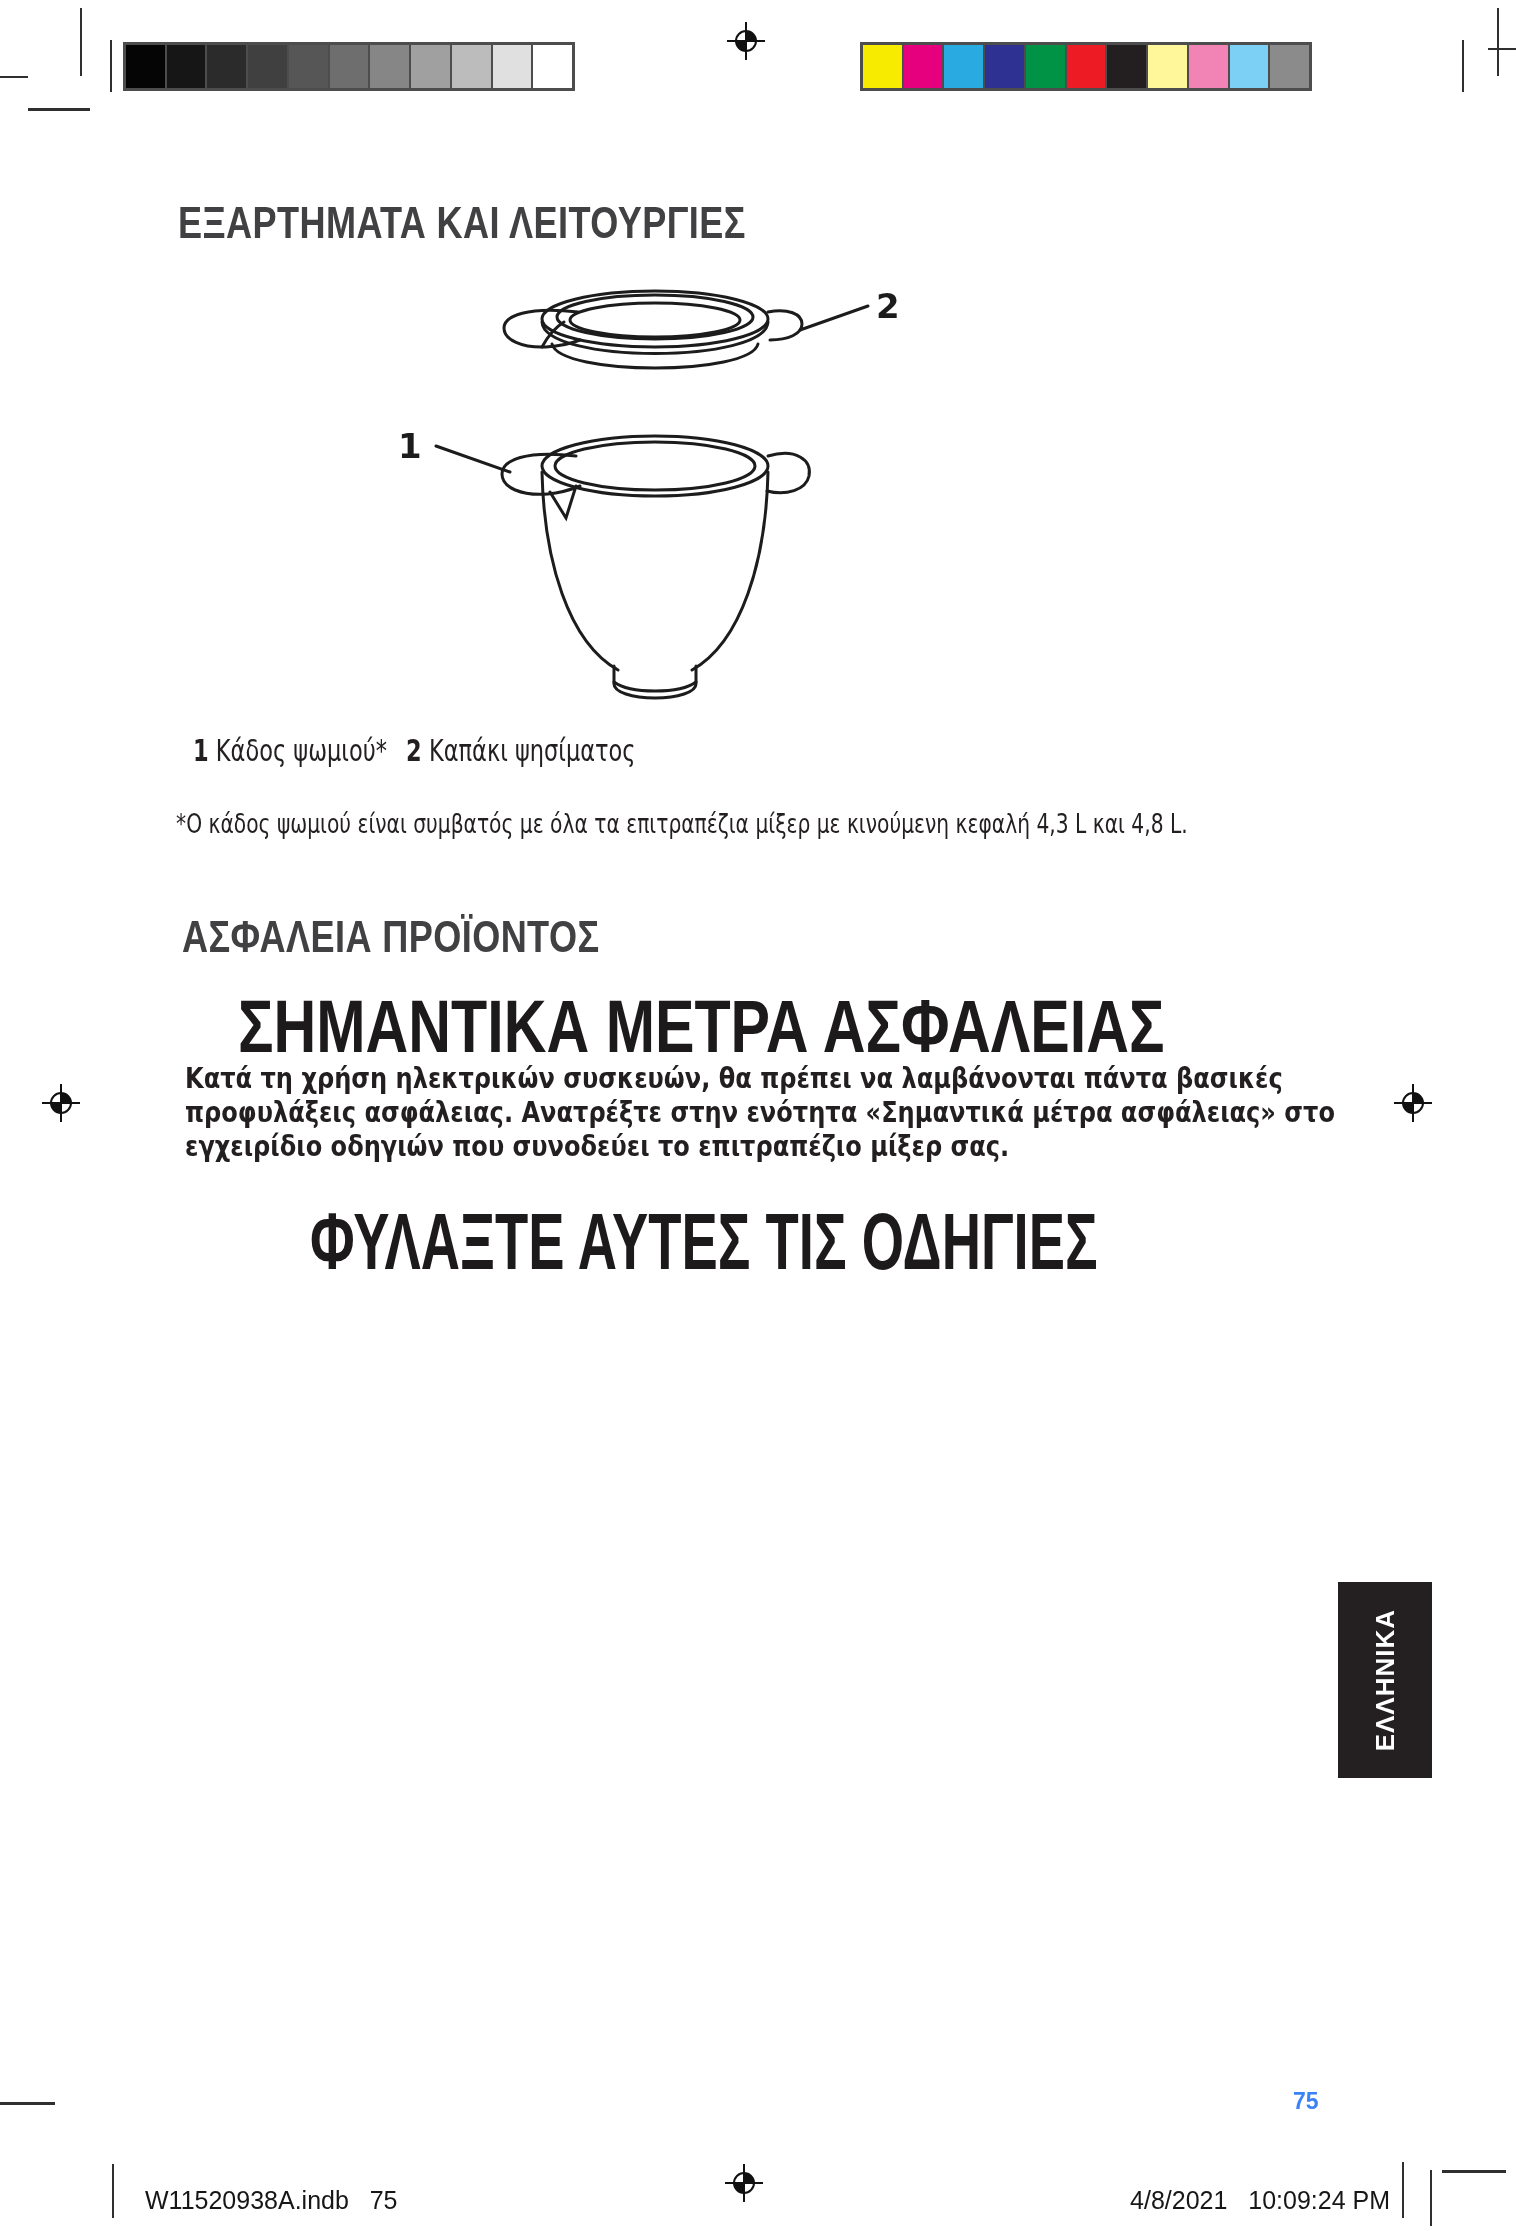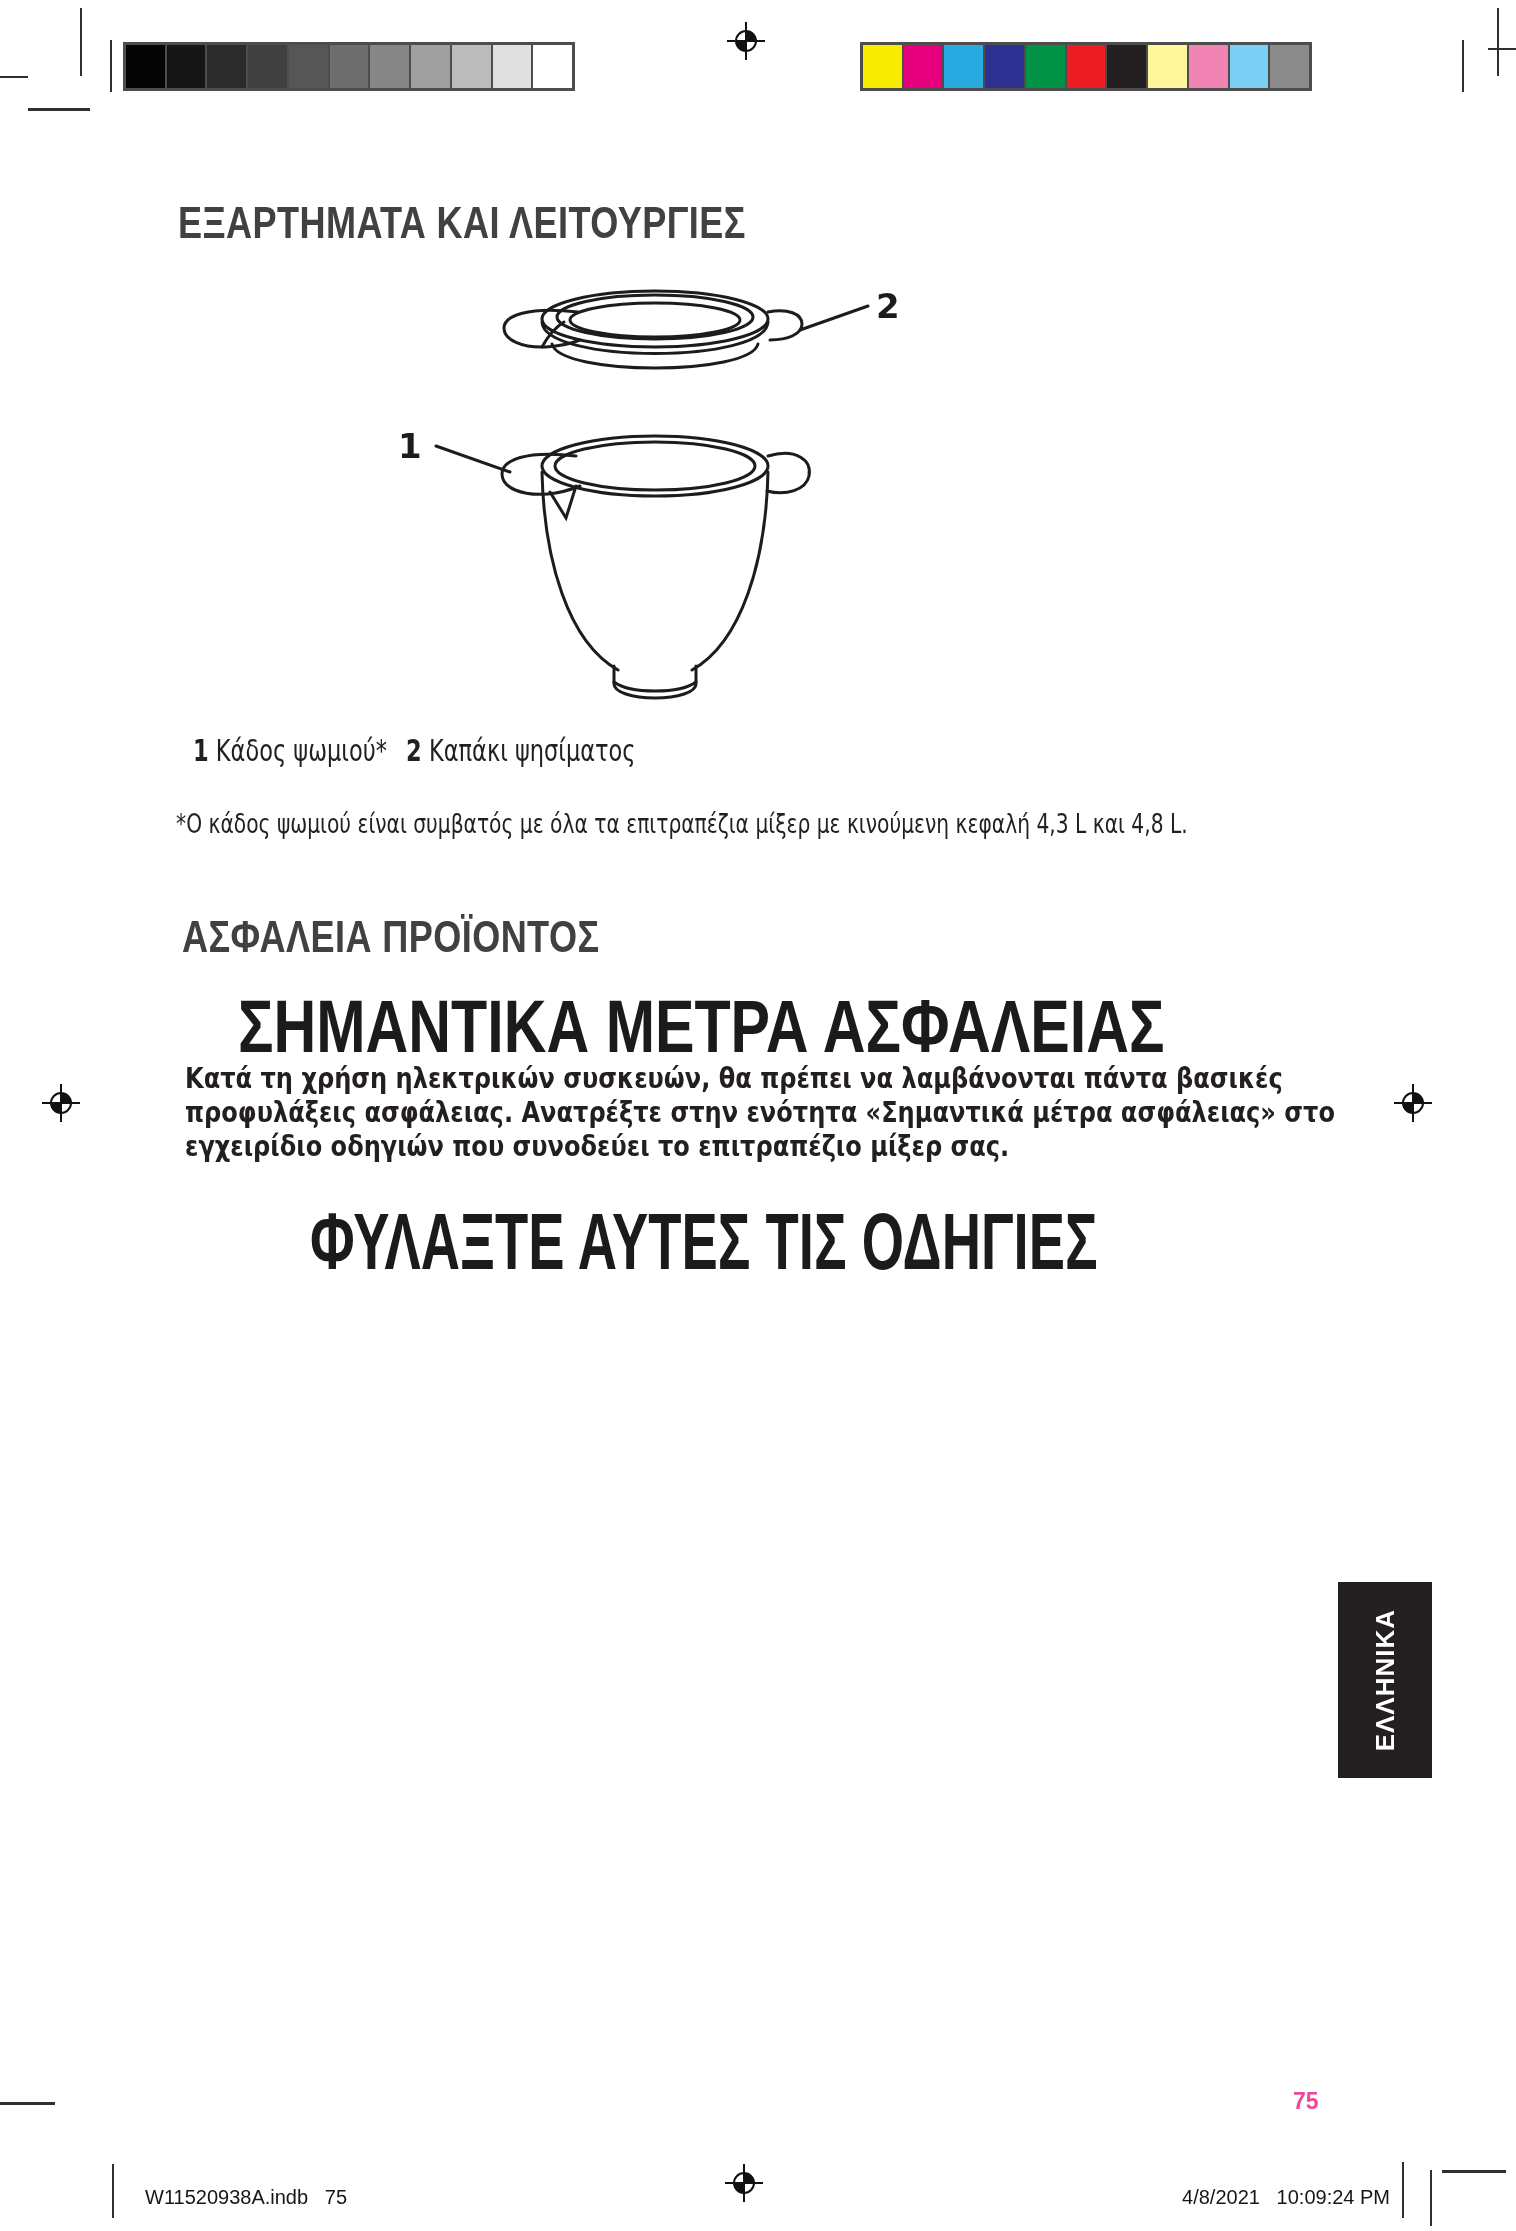--- a/index.html
+++ b/index.html
@@ -22,22 +22,22 @@
   .caption{font-size:30px;white-space:nowrap;transform:scaleX(.75);transform-origin:left top;}
   .caption .num{font-weight:bold;}
   .caption .num2{margin-left:16px;}
   .footnote{font-size:27px;white-space:nowrap;transform:scaleX(.75);transform-origin:left top;}
   .bodypar{line-height:34px;}
   .bodyline{font-weight:bold;font-size:28px;white-space:nowrap;transform:scaleX(.86);transform-origin:left top;}
   
   .tab{position:absolute;background:#242021;display:flex;align-items:center;justify-content:center;}
   .tab span{writing-mode:vertical-rl;transform:rotate(180deg);color:#ffffff;font-weight:bold;
             font-size:26px;letter-spacing:1px;font-family:"Liberation Sans","DejaVu Sans",sans-serif;}
-  .pagenum{font-family:"Liberation Sans","DejaVu Sans",sans-serif;font-weight:bold;font-size:23px;color:#ec4899;}
-  .footer-text{font-family:"Liberation Sans",sans-serif;font-size:20px;color:#161616;white-space:pre;}
+  .pagenum{font-family:"Liberation Sans","DejaVu Sans",sans-serif;font-weight:bold;font-size:23px;color:#3b82f6;}
+  .footer-text{font-family:"Liberation Sans",sans-serif;font-size:25px;color:#161616;white-space:pre;}
   .ln{fill:none;stroke:#1c1c1c;stroke-width:3;stroke-linecap:round;}
   .lbl{font-family:"DejaVu Sans",sans-serif;font-weight:bold;font-size:34px;fill:#1c1c1c;}
 </style>
 </head>
 <body>
 
 <div class="page">
 
   <div class="crop" style="left:80px;top:8px;width:2px;height:68px;"></div>
   <div class="crop" style="left:0;top:76px;width:28px;height:2px;"></div>

